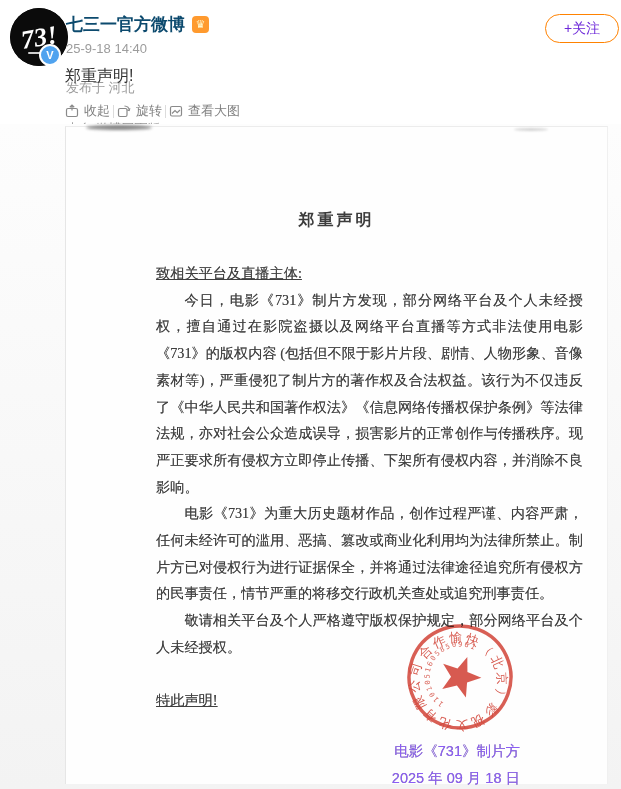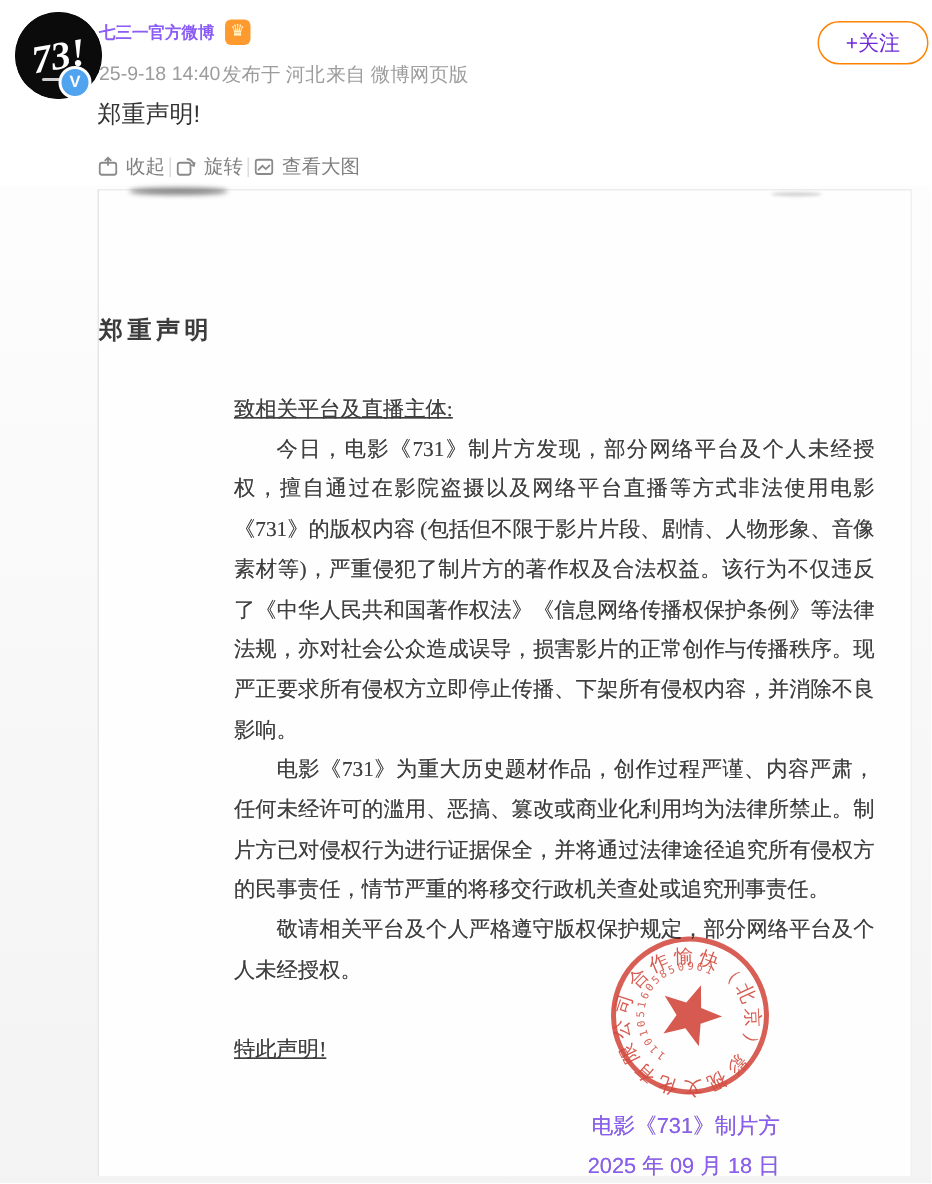--- a/index.html
+++ b/index.html
@@ -7,24 +7,24 @@
         font-family:"Liberation Sans","DejaVu Sans",sans-serif;}
 
   
   .avatar{position:absolute;left:10px;top:8px;width:58px;height:58px;border-radius:50%;
           background:#0b0b0b;overflow:hidden;cursor:pointer;}
   .avatar svg{display:block;}
   .v-badge{position:absolute;left:39px;top:44px;width:18px;height:18px;border-radius:50%;
            background:#50a3ef;border:2px solid #fff;color:#fff;font-size:11px;font-weight:bold;
            display:flex;align-items:center;justify-content:center;line-height:1;}
   .author-row{position:absolute;left:66px;top:13px;display:flex;align-items:center;gap:7px;}
-  .author-name{font-size:11px;font-weight:bold;color:#8b5cf6;cursor:pointer;}
+  .author-name{font-size:17px;font-weight:bold;color:#0c4a6e;cursor:pointer;}
   .vip-badge{width:17px;height:17px;border-radius:4px;background:#ff9a2e;color:#fff7cc;
              font-size:11px;display:flex;align-items:center;justify-content:center;line-height:1;}
-  .meta{position:absolute;left:66px;top:41px;font-size:13px;color:#9c9c9c;display:flex;gap:1px;}
+  .meta{position:absolute;left:66px;top:41px;font-size:13px;color:#9c9c9c;display:flex;gap:23px;flex-direction:column;}
   .follow-btn{position:absolute;left:545px;top:14px;width:74px;height:29px;box-sizing:border-box;
               border:1px solid #ff8200;border-radius:15px;background:#fff;color:#6d28d9;
               font-size:14px;display:flex;align-items:center;justify-content:center;cursor:pointer;}
   .post-text{position:absolute;left:65px;top:66px;font-size:16px;color:#333;}
 
   
   .img-toolbar{position:absolute;left:65px;top:101px;height:20px;display:flex;align-items:center;
                gap:3px;color:#808080;font-size:13px;}
   .tb-item{display:flex;align-items:center;gap:5px;cursor:pointer;}
   .tb-item svg{display:block;}
@@ -32,21 +32,21 @@
 
   
   .image-area{position:absolute;left:0;top:124px;width:621px;height:665px;
               background:linear-gradient(#fdfdfd,#f3f3f3);cursor:pointer;}
   .paper{position:absolute;left:65px;top:2px;width:541px;height:657px;background:#fefefe;
          border-left:1px solid #e6e6e6;border-top:1px solid #ececec;border-right:1px solid #f0f0f0;}
   .smudge-tl{position:absolute;left:20px;top:-2px;width:66px;height:5px;background:#5f5f5f;
              border-radius:50%;filter:blur(1.6px);opacity:.75;}
   .smudge-tr{position:absolute;left:448px;top:1px;width:34px;height:3px;background:#b9b9b9;
              border-radius:50%;filter:blur(1.2px);opacity:.6;}
-  .doc-title{position:absolute;left:0;width:541px;top:83px;text-align:left;
+  .doc-title{position:absolute;left:0;width:541px;top:83px;text-align:center;
              font-family:"Liberation Serif","DejaVu Serif",serif;font-weight:700;
              font-size:16px;letter-spacing:3px;color:#3c3c3c;}
   .doc-body{position:absolute;left:90px;top:133px;width:427px;
             font-family:"Liberation Serif","DejaVu Serif",serif;font-size:14.2px;
             line-height:26.7px;color:#3f3f3f;text-align:justify;
             text-shadow:0 0 .4px rgba(70,70,70,.7);}
   .doc-body p{margin:0;text-indent:2em;}
   .doc-body p.no-indent{text-indent:0;text-decoration:underline;}
   .doc-body p.closing{text-indent:0;margin-top:26px;text-decoration:underline;}
   .doc-sign{position:absolute;left:90px;top:611px;width:364px;text-align:right;z-index:1;

